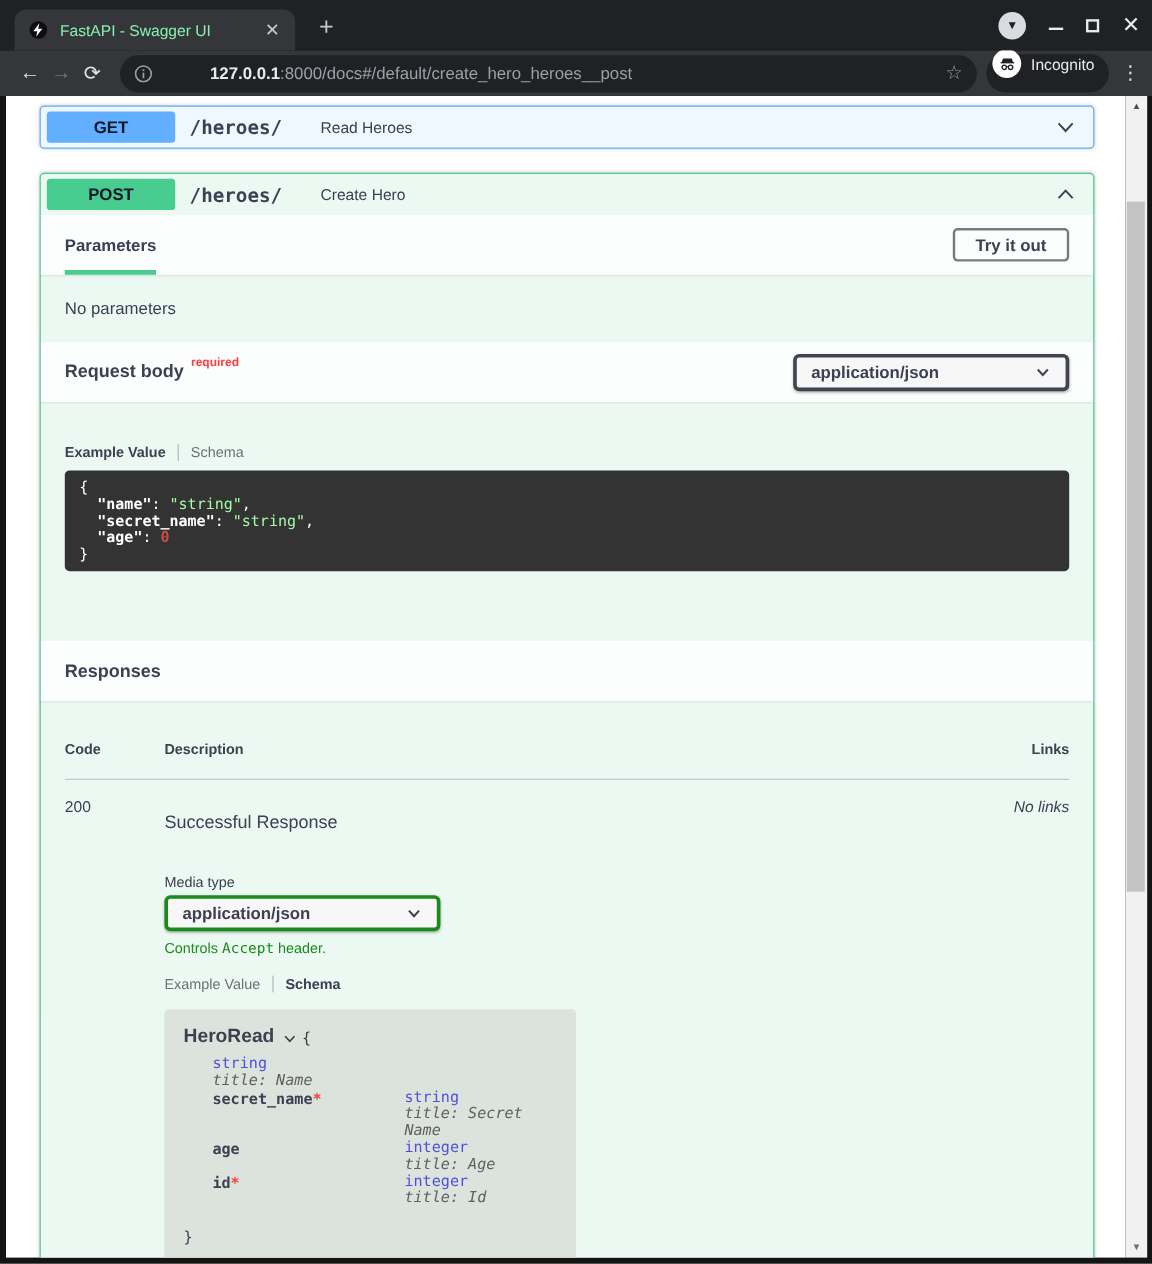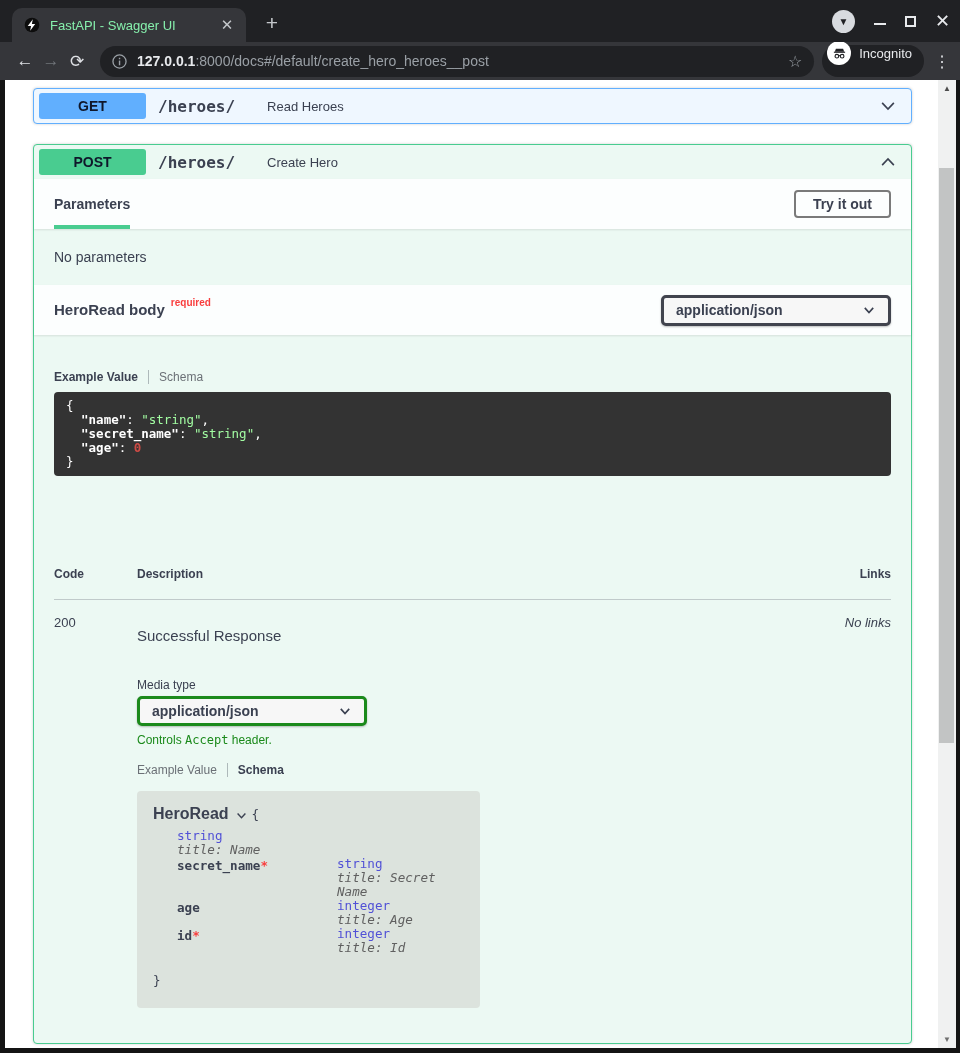--- a/index.html
+++ b/index.html
@@ -20,21 +20,21 @@
   .tab-search { width:23px; height:23px; border-radius:50%; background:#d8dbdf; color:#202124;
                 font-size:10px; display:flex; align-items:center; justify-content:center; }
   .win-min { width:12px; border-top:2px solid #e8eaed; display:inline-block; margin-top:6px; }
   .win-max { width:11px; height:11px; border:2px solid #e8eaed; display:inline-block; }
   .win-close { color:#e8eaed; font-size:18px; line-height:18px; }
 
   .toolbar { height:38px; background:#35363a; display:flex; align-items:center; padding:0 10px 0 12px; }
   .nav-ico { font-size:17px; color:#dfe1e5; width:26px; text-align:center; flex:0 0 auto; }
   .nav-ico.disabled { color:#71757a; }
   .addressbar { flex:1; height:31px; background:#202124; border-radius:16px; margin:0 8px 0 10px;
-                display:flex; align-items:center; padding:0 12px; min-width:0; }
+                display:flex; align-items:center; padding:0 12px; min-width:0;gap:38px; }
   .info-ico { flex:0 0 auto; margin-right:10px; display:flex; }
   .url { font-size:14px; color:#9aa0a6; white-space:nowrap; overflow:hidden; flex:1; }
   .url b { color:#e8eaed; font-weight:bold; }
   .star-ico { color:#9aa0a6; font-size:16px; flex:0 0 auto; margin-left:8px; }
   .incognito-chip { height:32px; background:#202124; border-radius:16px; display:flex; align-items:center;
                     padding:0 12px 16px 5px; flex:0 0 auto; }
   .incog-circle { width:24px; height:24px; background:#fff; border-radius:50%; display:flex;
                   align-items:center; justify-content:center; margin-right:8px; }
   .incognito-label { color:#e8eaed; font-size:13px; }
   .menu-dots { color:#dfe1e5; font-size:16px; margin-left:10px; width:16px; text-align:center; }
@@ -208,41 +208,44 @@
         </div>
 
         <div class="section-header">
           <span class="param-tab">Parameters</span>
           <button class="tryout-btn">Try it out</button>
         </div>
         <div class="no-params">No parameters</div>
 
         <div class="section-header">
           <span>
-            <span class="sec-title">HeroRead body</span><span class="required-sup">required</span>
+            <span class="sec-title">Request body</span><span class="required-sup">required</span>
           </span>
           <div class="select-box">
             <span class="sel-label">application/json</span>
             <span>
               <svg viewBox="0 0 20 20" width="14" height="14">
                   <path d="M4 7l6 6.5 6-6.5" fill="none" stroke="#3b4151" stroke-width="2.4"></path>
                 </svg>
             </span>
           </div>
         </div>
 
         <div class="reqbody-pane">
           <div class="model-tabs">
             <span class="mt-sel">Example Value</span>
             <span class="mt-divider"></span>
             <span class="mt-unsel">Schema</span>
           </div>
           <div class="codeblock"><div class="code-line"><span>{</span></div><div class="code-line">  <span class="ckey">"name"</span><span>: </span><span class="cstr">"string"</span><span>,</span></div><div class="code-line">  <span class="ckey">"secret_name"</span><span>: </span><span class="cstr">"string"</span><span>,</span></div><div class="code-line">  <span class="ckey">"age"</span><span>: </span><span class="cnum">0</span><span></span></div><div class="code-line"><span>}</span></div></div>
         </div>
 
+        <div class="section-header">
+          <span class="sec-title">Responses</span>
+        </div>
 
         <div class="responses-pane">
           <div class="resp-headrow">
             <span class="col-code">Code</span>
             <span class="col-desc">Description</span>
             <span class="col-links">Links</span>
           </div>
 
           <div class="resp-row">
             <span class="col-code rcode">200</span>

